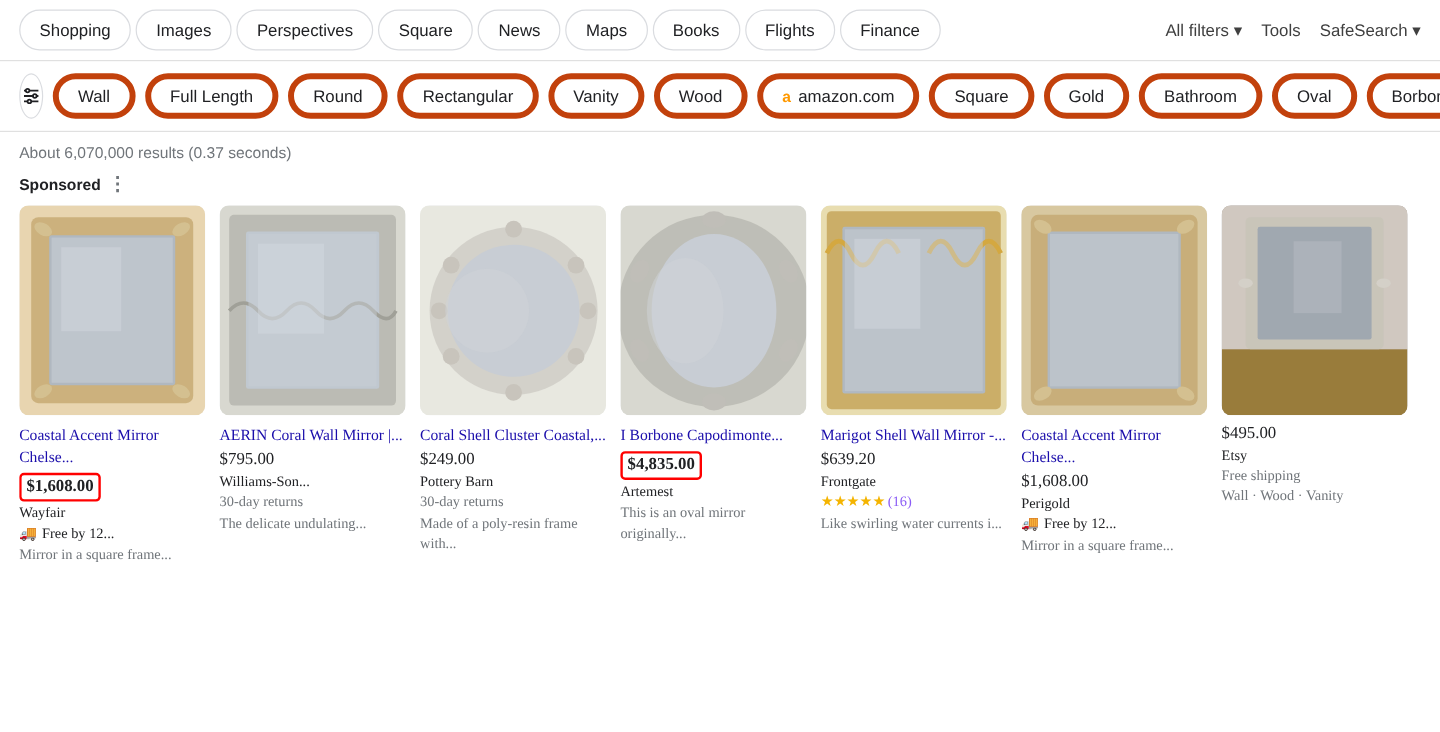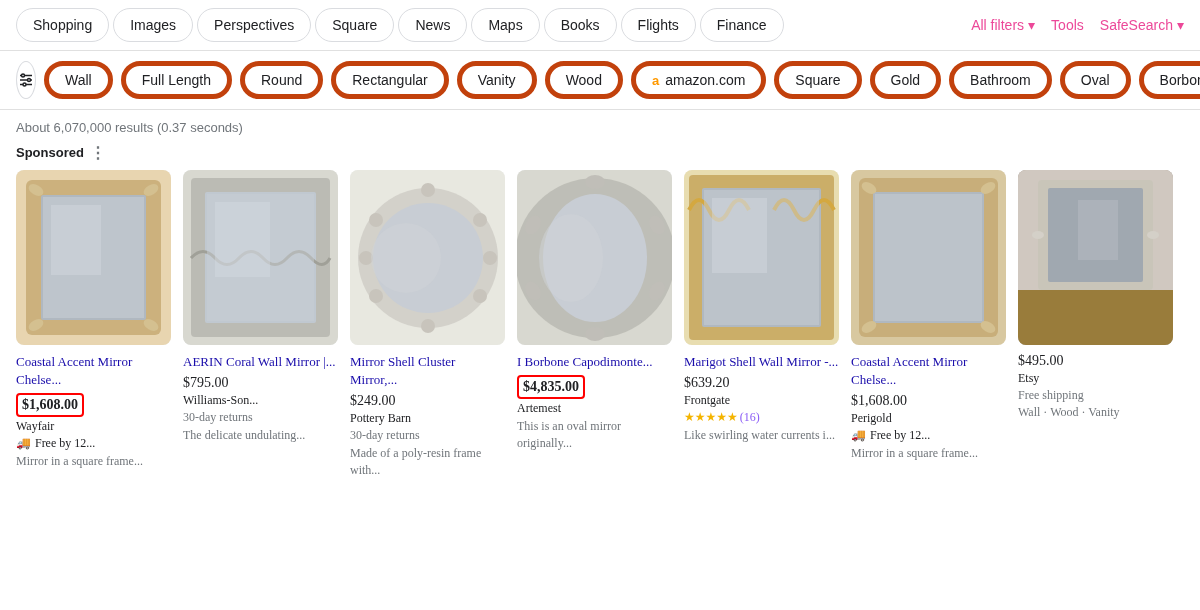--- a/index.html
+++ b/index.html
@@ -34,21 +34,21 @@
       align-items: center;
       gap: 16px;
       font-size: 14px;
       color: #202124;
     }
     .nav-right-btn {
       display: flex;
       align-items: center;
       gap: 4px;
       cursor: pointer;
-      color: #ec4899;
+      color: #404040;
     }
 
     
     .filter-bar {
       display: flex;
       align-items: center;
       padding: 10px 16px;
       gap: 8px;
       border-bottom: 1px solid #e0e0e0;
       overflow: hidden;
@@ -348,21 +348,21 @@
           <circle cx="130" cy="50" r="7" fill="#c8c4bc"></circle>
           <circle cx="140" cy="88" r="7" fill="#c8c4bc"></circle>
           <circle cx="130" cy="126" r="7" fill="#c8c4bc"></circle>
           <circle cx="78" cy="156" r="7" fill="#c8c4bc"></circle>
           <circle cx="26" cy="126" r="7" fill="#c8c4bc"></circle>
           <circle cx="16" cy="88" r="7" fill="#c8c4bc"></circle>
           <circle cx="26" cy="50" r="7" fill="#c8c4bc"></circle>
           <circle cx="56" cy="88" r="35" fill="#d0d4d8" opacity="0.5"></circle>
         </svg>
       </div>
-      <div class="product-title">Mirror Shell Cluster Mirror,...</div>
+      <div class="product-title">Coral Shell Cluster Coastal,...</div>
       <div class="product-price">$249.00</div>
       <div class="product-store">Pottery Barn</div>
       <div class="product-meta">30-day returns</div>
       <div class="product-desc">Made of a poly-resin frame with...</div>
     </div>
 
     <div class="product-card">
       <div class="product-image-container">
         <svg viewBox="0 0 155 175" xmlns="http://www.w3.org/2000/svg" width="155" height="175">
           <rect width="155" height="175" fill="#d8d8d0"></rect>

